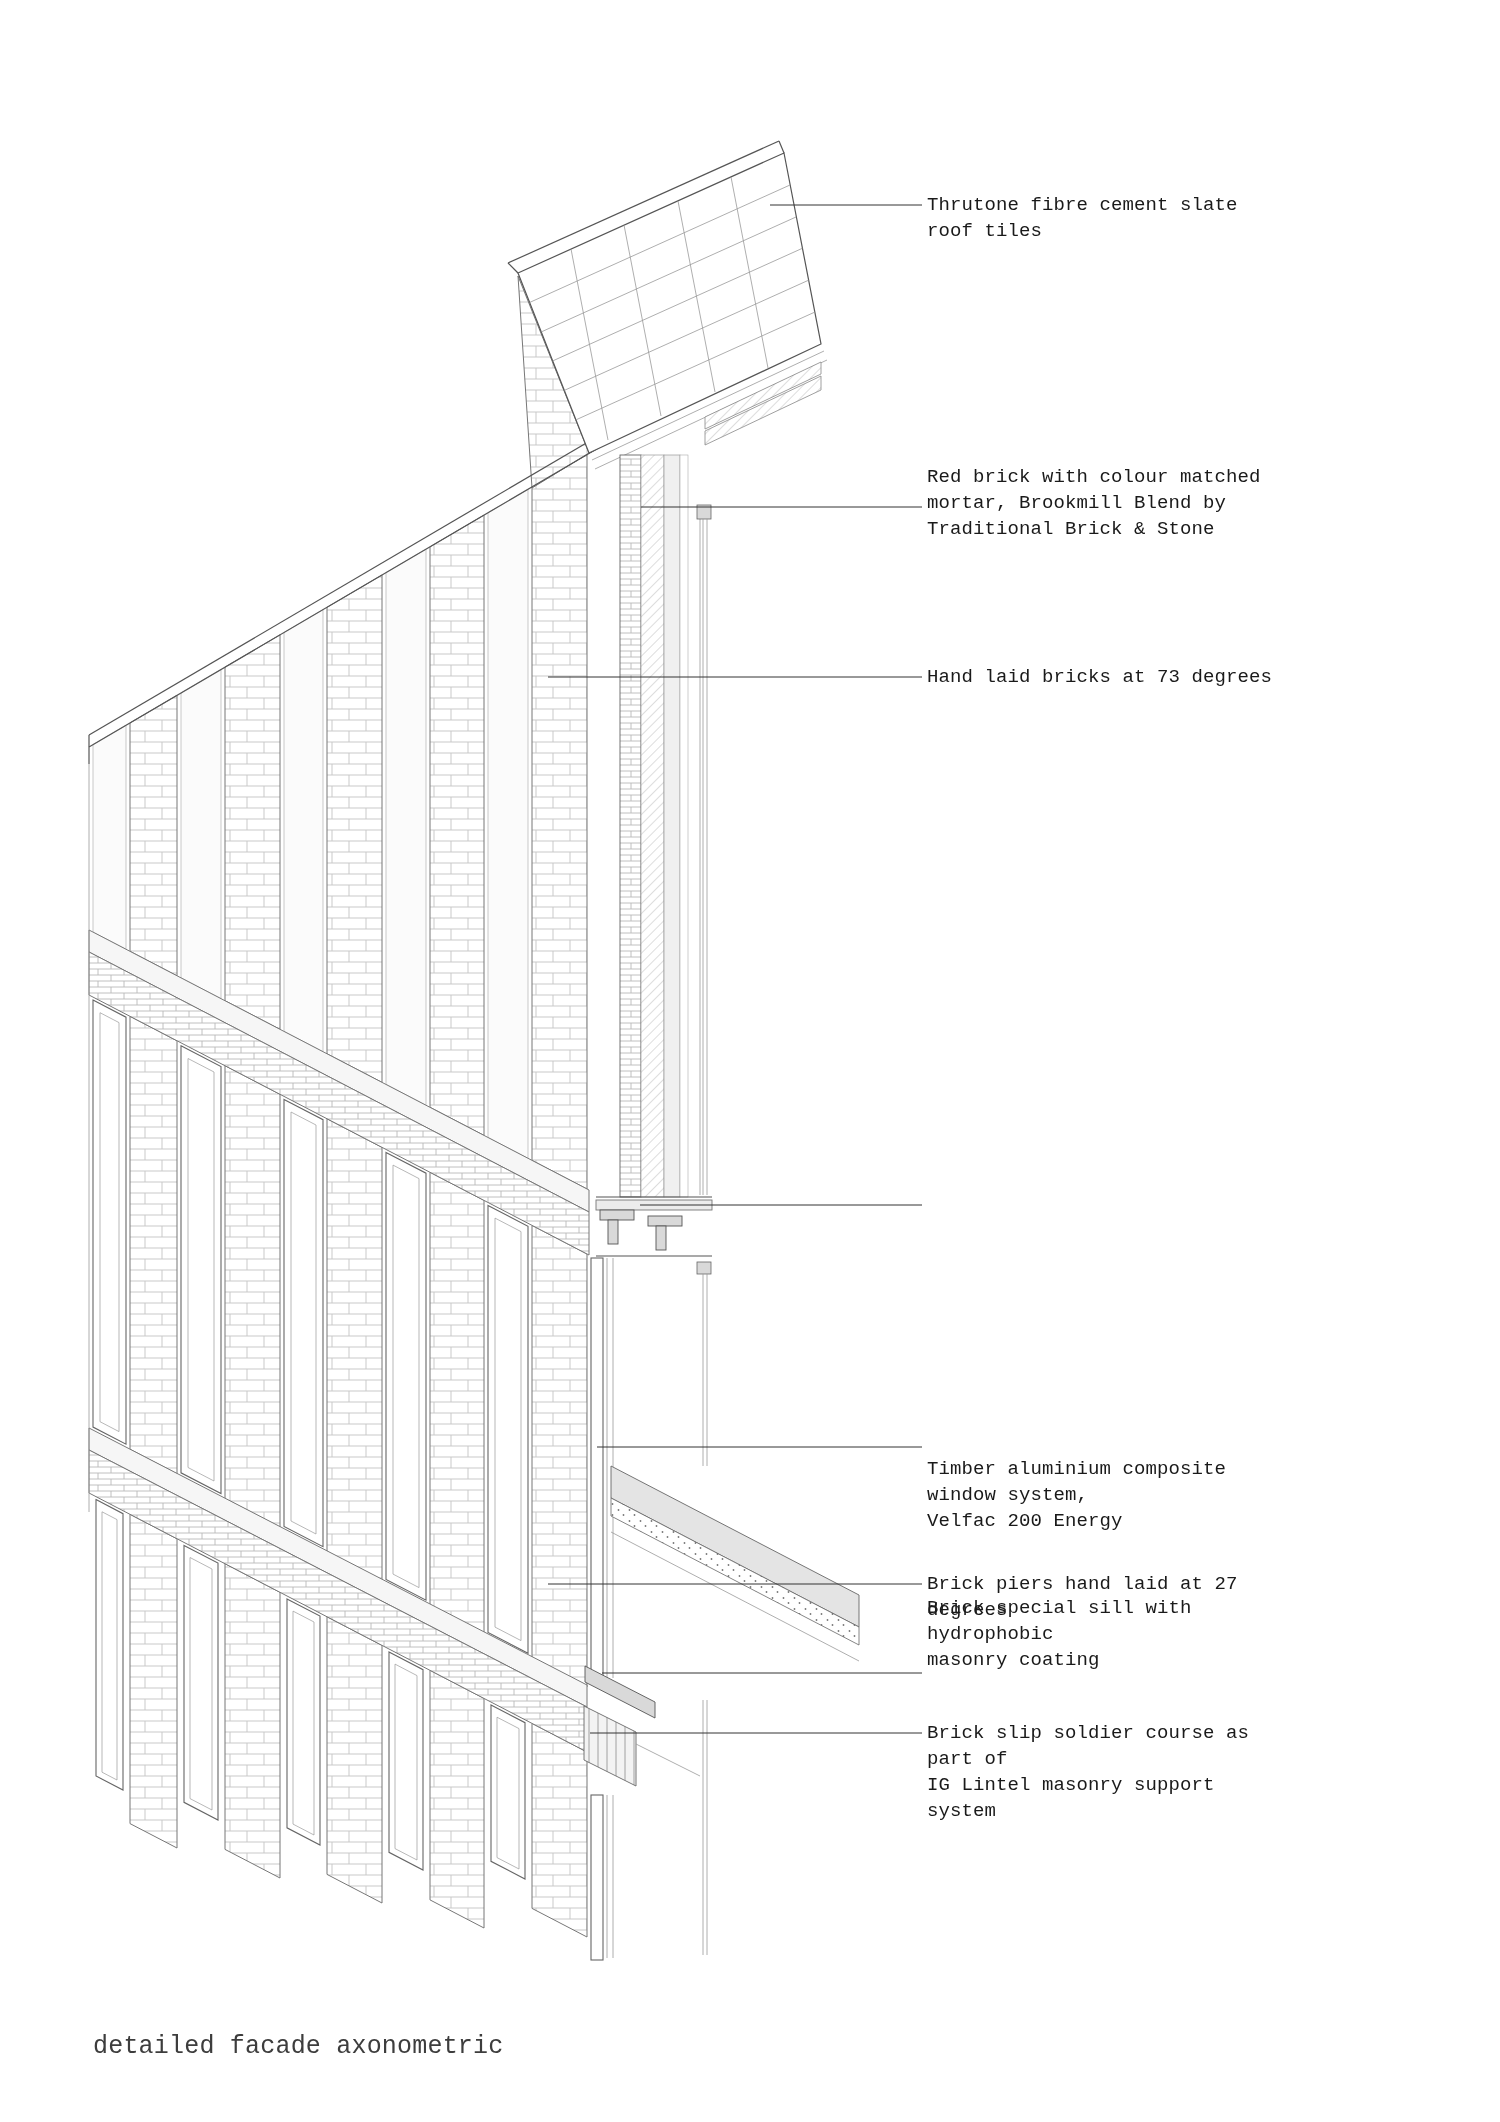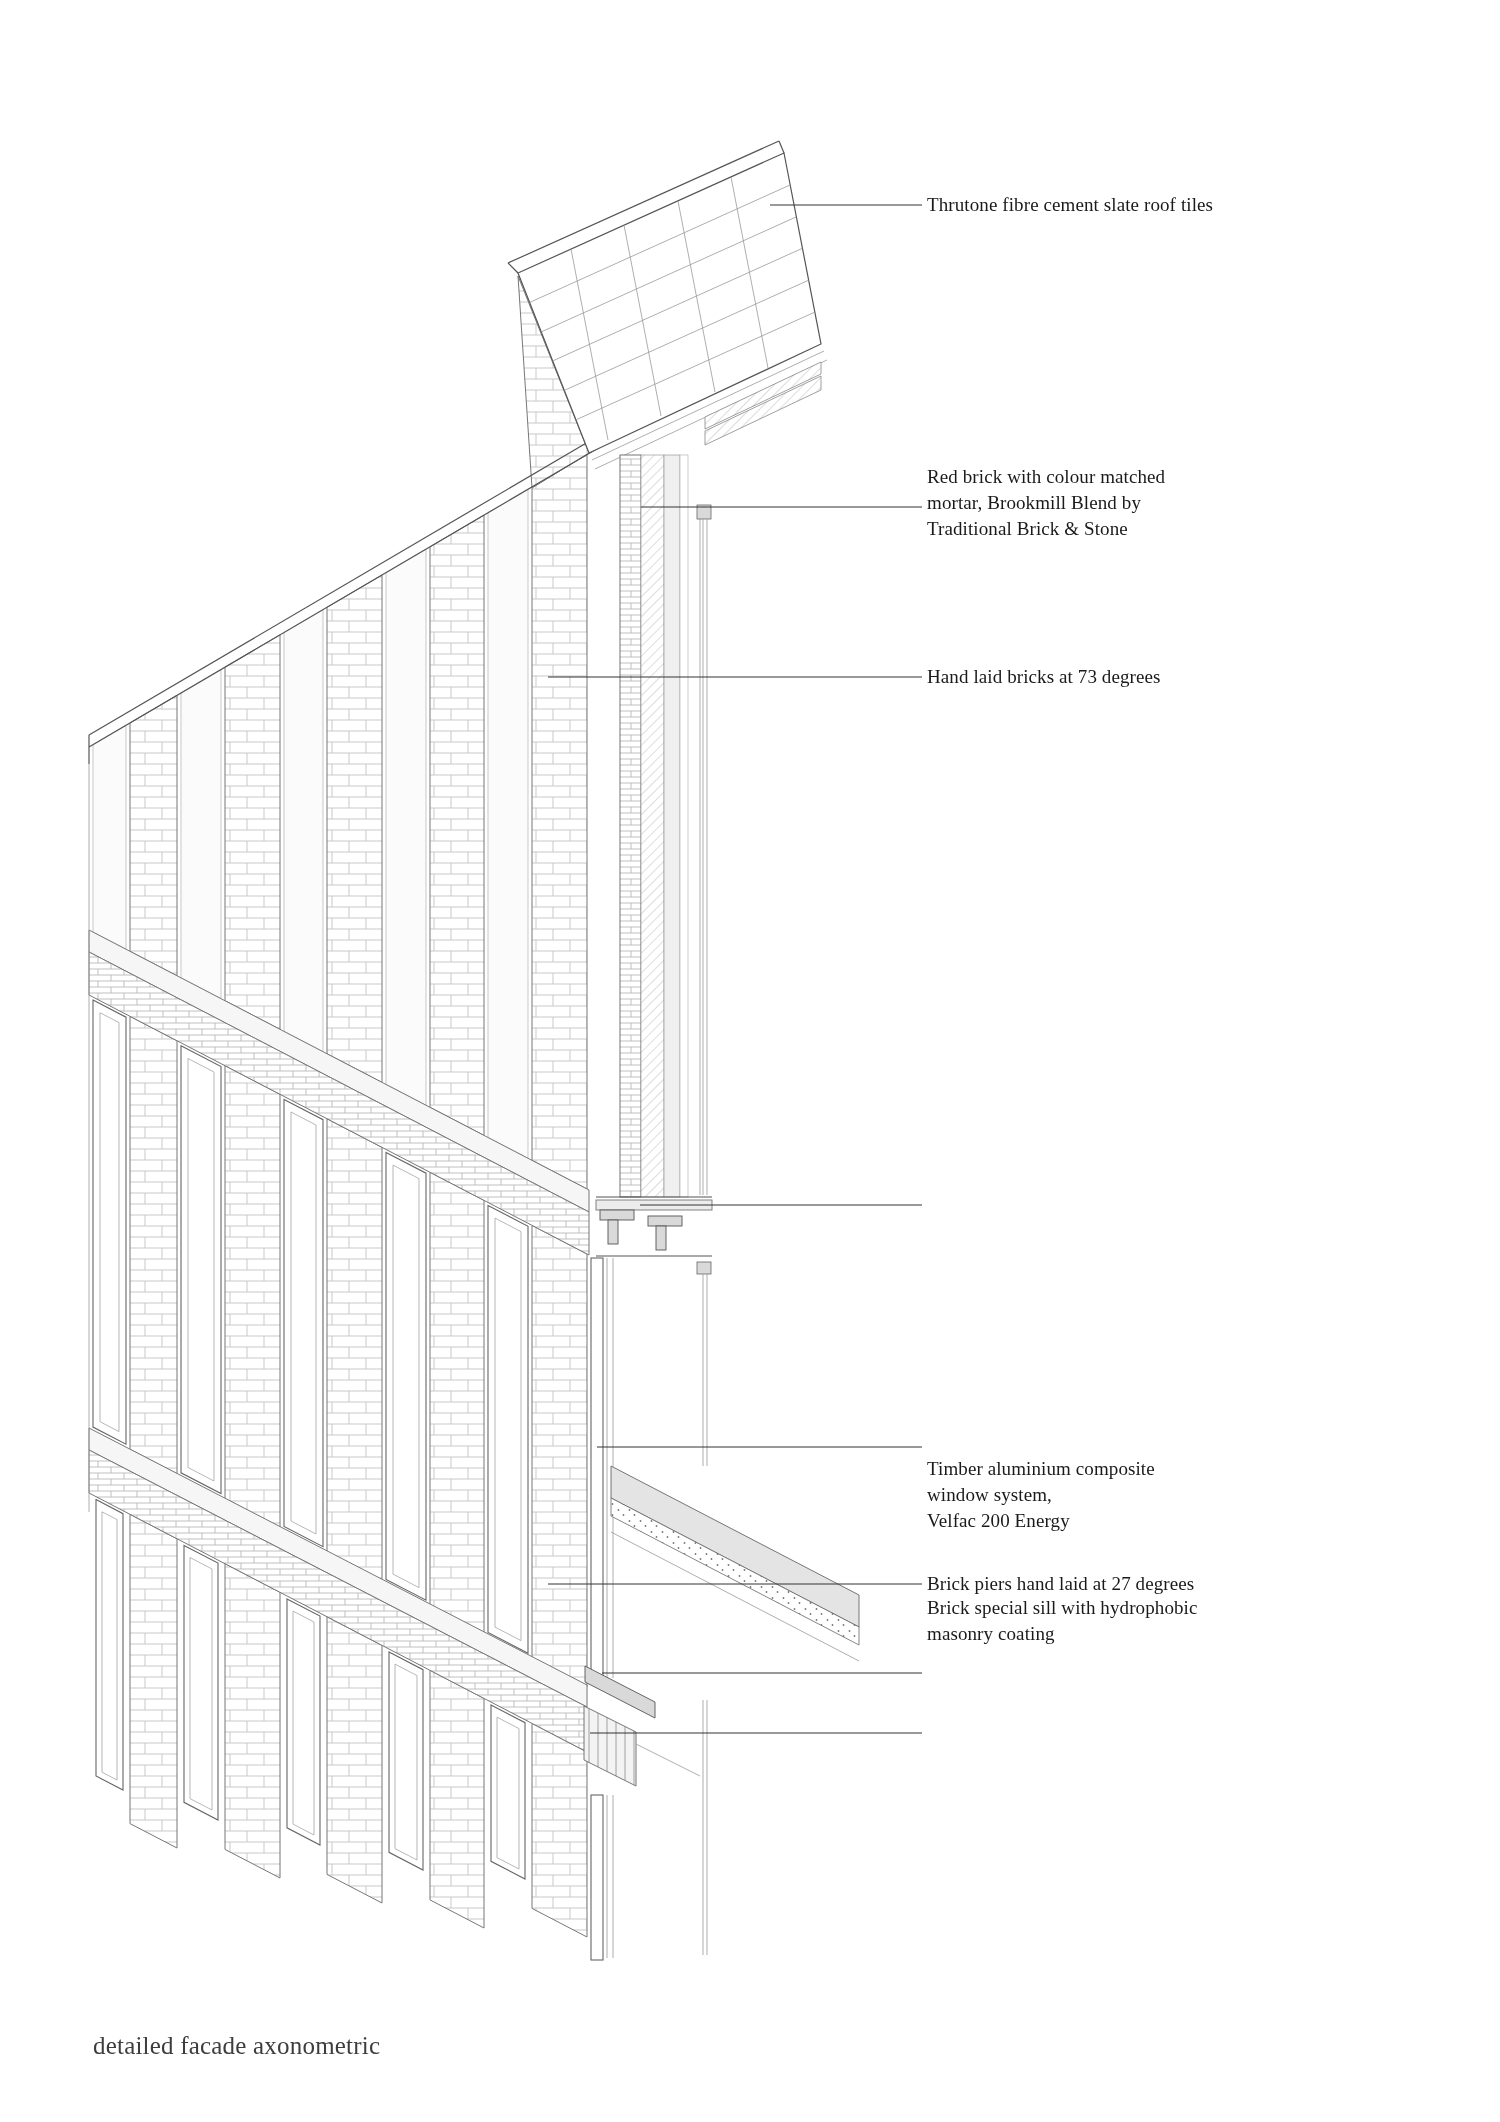--- a/index.html
+++ b/index.html
@@ -1,18 +1,18 @@
 <!DOCTYPE html>
 <html><head>
 <meta charset="utf-8">
 <style>
   html,body{margin:0;padding:0;background:#fff;}
   .page{
     position:relative;width:1500px;height:2122px;background:#ffffff;overflow:hidden;
-    font-family:Liberation Serif, serif;
+    font-family:Liberation Mono, monospace;
   }
   .drawing-svg{position:absolute;left:0;top:0;width:1500px;height:2122px;}
   .ann{
     position:absolute;left:927px;width:350px;
     font-size:19px;line-height:26px;color:#1a1a1a;
     white-space:pre-line;letter-spacing:0.1px;
   }
   .drawing-title{
     position:absolute;left:93px;top:2032px;
     font-size:25px;color:#3d3d3d;letter-spacing:0.2px;
@@ -211,15 +211,17 @@
   <div class="ann" style="top:464px">Red brick with colour matched
 mortar, Brookmill Blend by
 Traditional Brick &amp; Stone</div>
   <div class="ann" style="top:664px">Hand laid bricks at 73 degrees</div>
   <div class="ann" style="top:1456px">Timber aluminium composite
 window system,
 Velfac 200 Energy</div>
   <div class="ann" style="top:1571px">Brick piers hand laid at 27 degrees</div>
   <div class="ann" style="top:1595px">Brick special sill with hydrophobic
 masonry coating</div>
+  <div class="ann" style="top:1720px">Brick slip soldier course as part of
+IG Lintel masonry support system</div>
 
   <div class="drawing-title">detailed facade axonometric</div>
 </div>
 
 </body></html>

